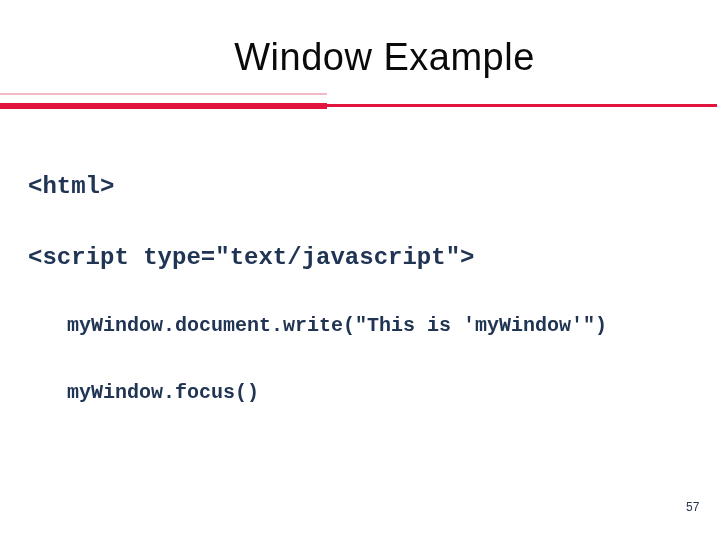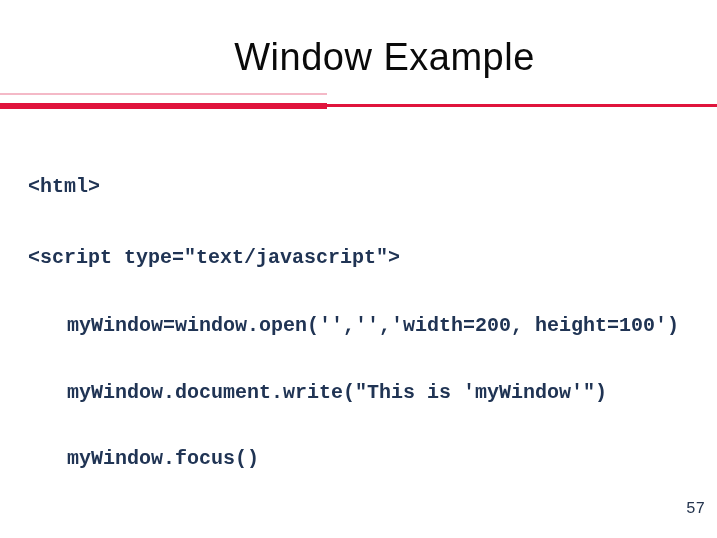--- a/index.html
+++ b/index.html
@@ -58,53 +58,52 @@
     left: 28px;
     top: 134px;
     right: 0;
     margin: 0;
     color: #203454;
     font-family: "Liberation Mono", "DejaVu Sans Mono", monospace;
     font-weight: bold;
     white-space: pre;
   }
   .code-line.lvl0 {
-    font-size: 20px;
+    font-size: 24px;
     line-height: 34.5px;
     font-family: Liberation Mono, monospace;
   }
   .code-line.lvl1 {
     font-size: 20px;
     line-height: 30.5px;
     padding-left: 39px;
   }
   .page-number {
     position: absolute;
     left: 686px;
     top: 500px;
-    font-family: Liberation Mono, monospace;
-    font-size: 16px;
+    font-family: Liberation Sans, sans-serif;
+    font-size: 12px;
     color: #25354f;
   }
 </style>
 </head>
 <body>
 
 <div class="slide">
 
   <h1 class="title">Window Example</h1>
 
   <div class="rule-highlight"></div>
   <div class="rule-thick"></div>
   <div class="rule-thin"></div>
 
   <div class="code">
     <div class="code-line lvl0">&lt;html&gt;</div>
     <div class="code-line lvl0">&lt;script type="text/javascript"&gt;</div>
-    <div class="code-line lvl1">myWindow=window.open('','','width=200, height=100')</div>
     <div class="code-line lvl1">myWindow.document.write("This is 'myWindow'")</div>
     <div class="code-line lvl1">myWindow.focus()</div>
     
     
     
   </div>
 
   <div class="page-number">57</div>
 
 </div>

